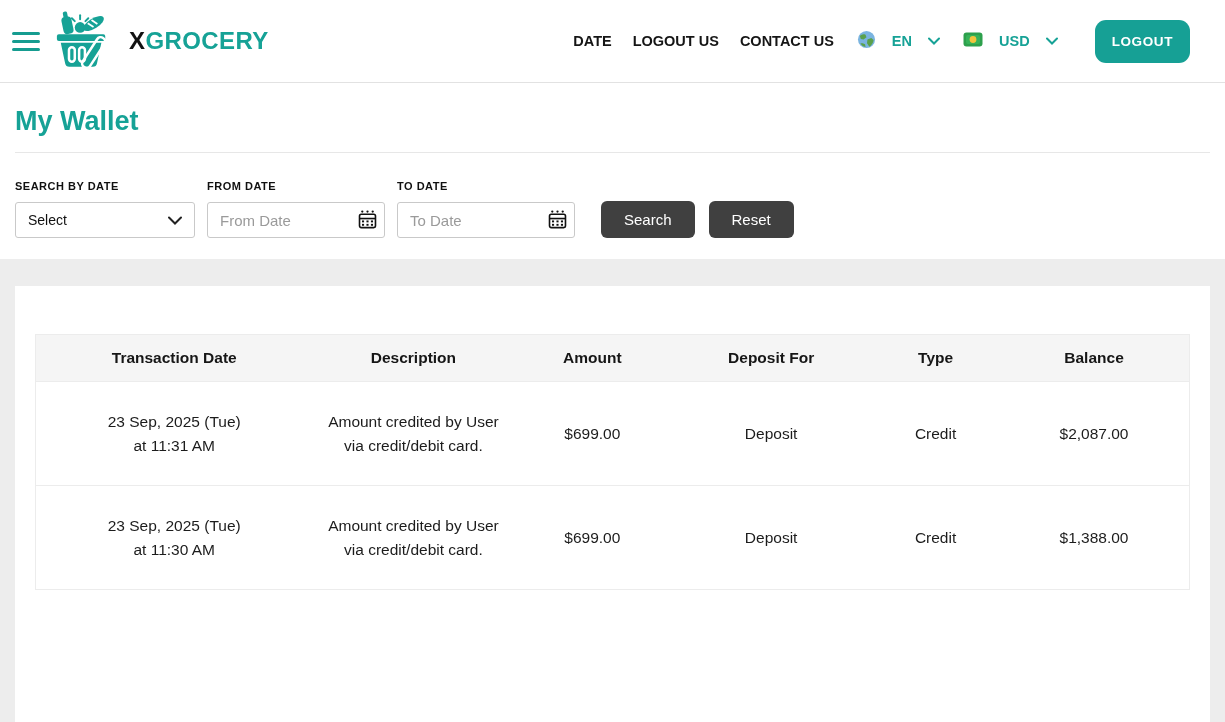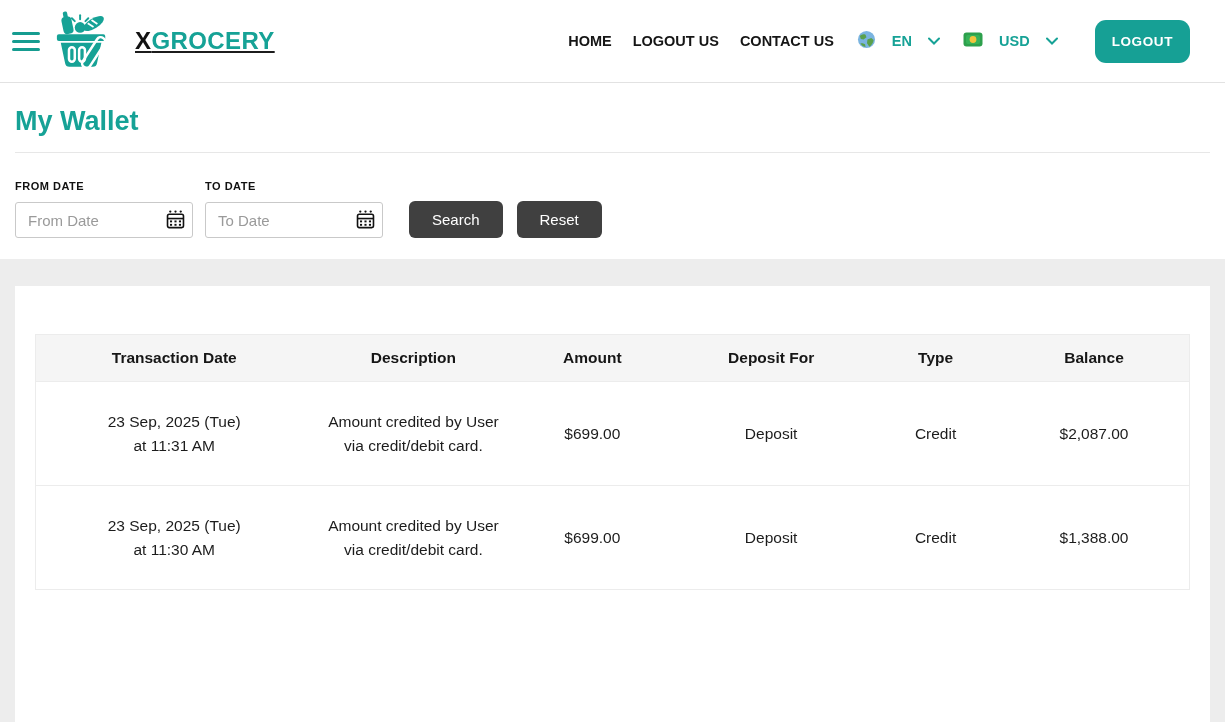--- a/index.html
+++ b/index.html
@@ -10,21 +10,21 @@
     font-family:"Liberation Sans", sans-serif;
     color:#1c1c1c;
   }
   
   .topbar {
     background:#fff; height:83px; display:flex; align-items:center;
     padding:0 35px 0 8px; border-bottom:1px solid #e2e2e2;
   }
   .hamburger { width:28px; cursor:pointer; margin:0 14px 0 4px; }
   .hamburger span { display:block; height:3px; background:#169c90; border-radius:2px; margin:5px 0; }
-  .logo { display:flex; align-items:center; gap:23px;text-decoration:underline; }
+  .logo { display:flex; align-items:center; gap:17px; }
   .brand { font-size:24px; font-weight:bold; letter-spacing:.4px; }
   .brand-x { color:#121212; }
   .brand-rest { color:#16a296; }
   .nav { margin-left:auto; display:flex; align-items:center; gap:21px; }
   .nav-link { font-size:14.5px; font-weight:bold; color:#151515; cursor:pointer; }
   .pill { display:flex; align-items:center; gap:16px; font-size:14.5px; font-weight:bold; color:#16a296; cursor:pointer; margin-left:2px; }
   .logout-btn {
     background:#16a095; color:#fff; border:none; cursor:pointer;
     font-family:inherit; font-weight:bold; font-size:13.5px; letter-spacing:.6px;
     padding:14px 17px; border-radius:11px; margin-left:16px;
@@ -119,21 +119,21 @@
           <g transform="translate(41,44) rotate(33)">
             <rect x="-4.5" y="-18" width="9" height="36" rx="4.5"></rect>
           </g>
         </g>
       </svg>
     </span>
     <span class="brand"><span class="brand-x">X</span><span class="brand-rest">GROCERY</span></span>
   </div>
 
   <nav class="nav">
-    <span class="nav-link">HOME</span>
+    <span class="nav-link">DATE</span>
     <span class="nav-link">LOGOUT US</span>
     <span class="nav-link">CONTACT US</span>
 
     <span class="pill">
       <span>
         <svg width="19" height="19" viewBox="0 0 20 20">
           <circle cx="10" cy="10" r="9" fill="#7ab4e0"></circle>
           <path d="M3 6 c2 -1.5 4 -2 6 -1 l1 2.5 -3 2.5 -3 -.5 z" fill="#5aa14c"></path>
           <path d="M11 10 l4 -1.5 2.5 2 c-.3 3 -2 5.5 -4.5 7 l-2.5 -3.5 z" fill="#5aa14c"></path>
           <path d="M6 14 l2.5 1 .5 3 c-2.5 -.5 -4.5 -2 -5.5 -4 z" fill="#5aa14c"></path>
@@ -161,20 +161,29 @@
 
     <button class="logout-btn">LOGOUT</button>
   </nav>
 </header>
 
 <section class="panel">
   <h1 class="page-title">My Wallet</h1>
   <hr class="panel-divider">
 
   <div class="filters">
+    <div class="fgroup">
+      <label class="flabel">SEARCH BY DATE</label>
+      <div class="fake-select">
+        <span>Select</span>
+        <svg class="chev" width="14" height="9" viewBox="0 0 14 9">
+            <polyline points="1,1.5 7,7.5 13,1.5" fill="none" stroke="#222" stroke-width="2" stroke-linecap="round"></polyline>
+          </svg>
+      </div>
+    </div>
 
     <div class="fgroup">
       <label class="flabel">FROM DATE</label>
       <div class="date-wrap">
         <input class="date-input" type="text" placeholder="From Date" style="">
         <button class="cal-btn">
           <svg width="19" height="19" viewBox="0 0 20 20">
             <circle cx="4.5" cy="1.6" r="1.2" fill="#111"></circle>
               <circle cx="10" cy="1.6" r="1.2" fill="#111"></circle>
               <circle cx="15.5" cy="1.6" r="1.2" fill="#111"></circle>

